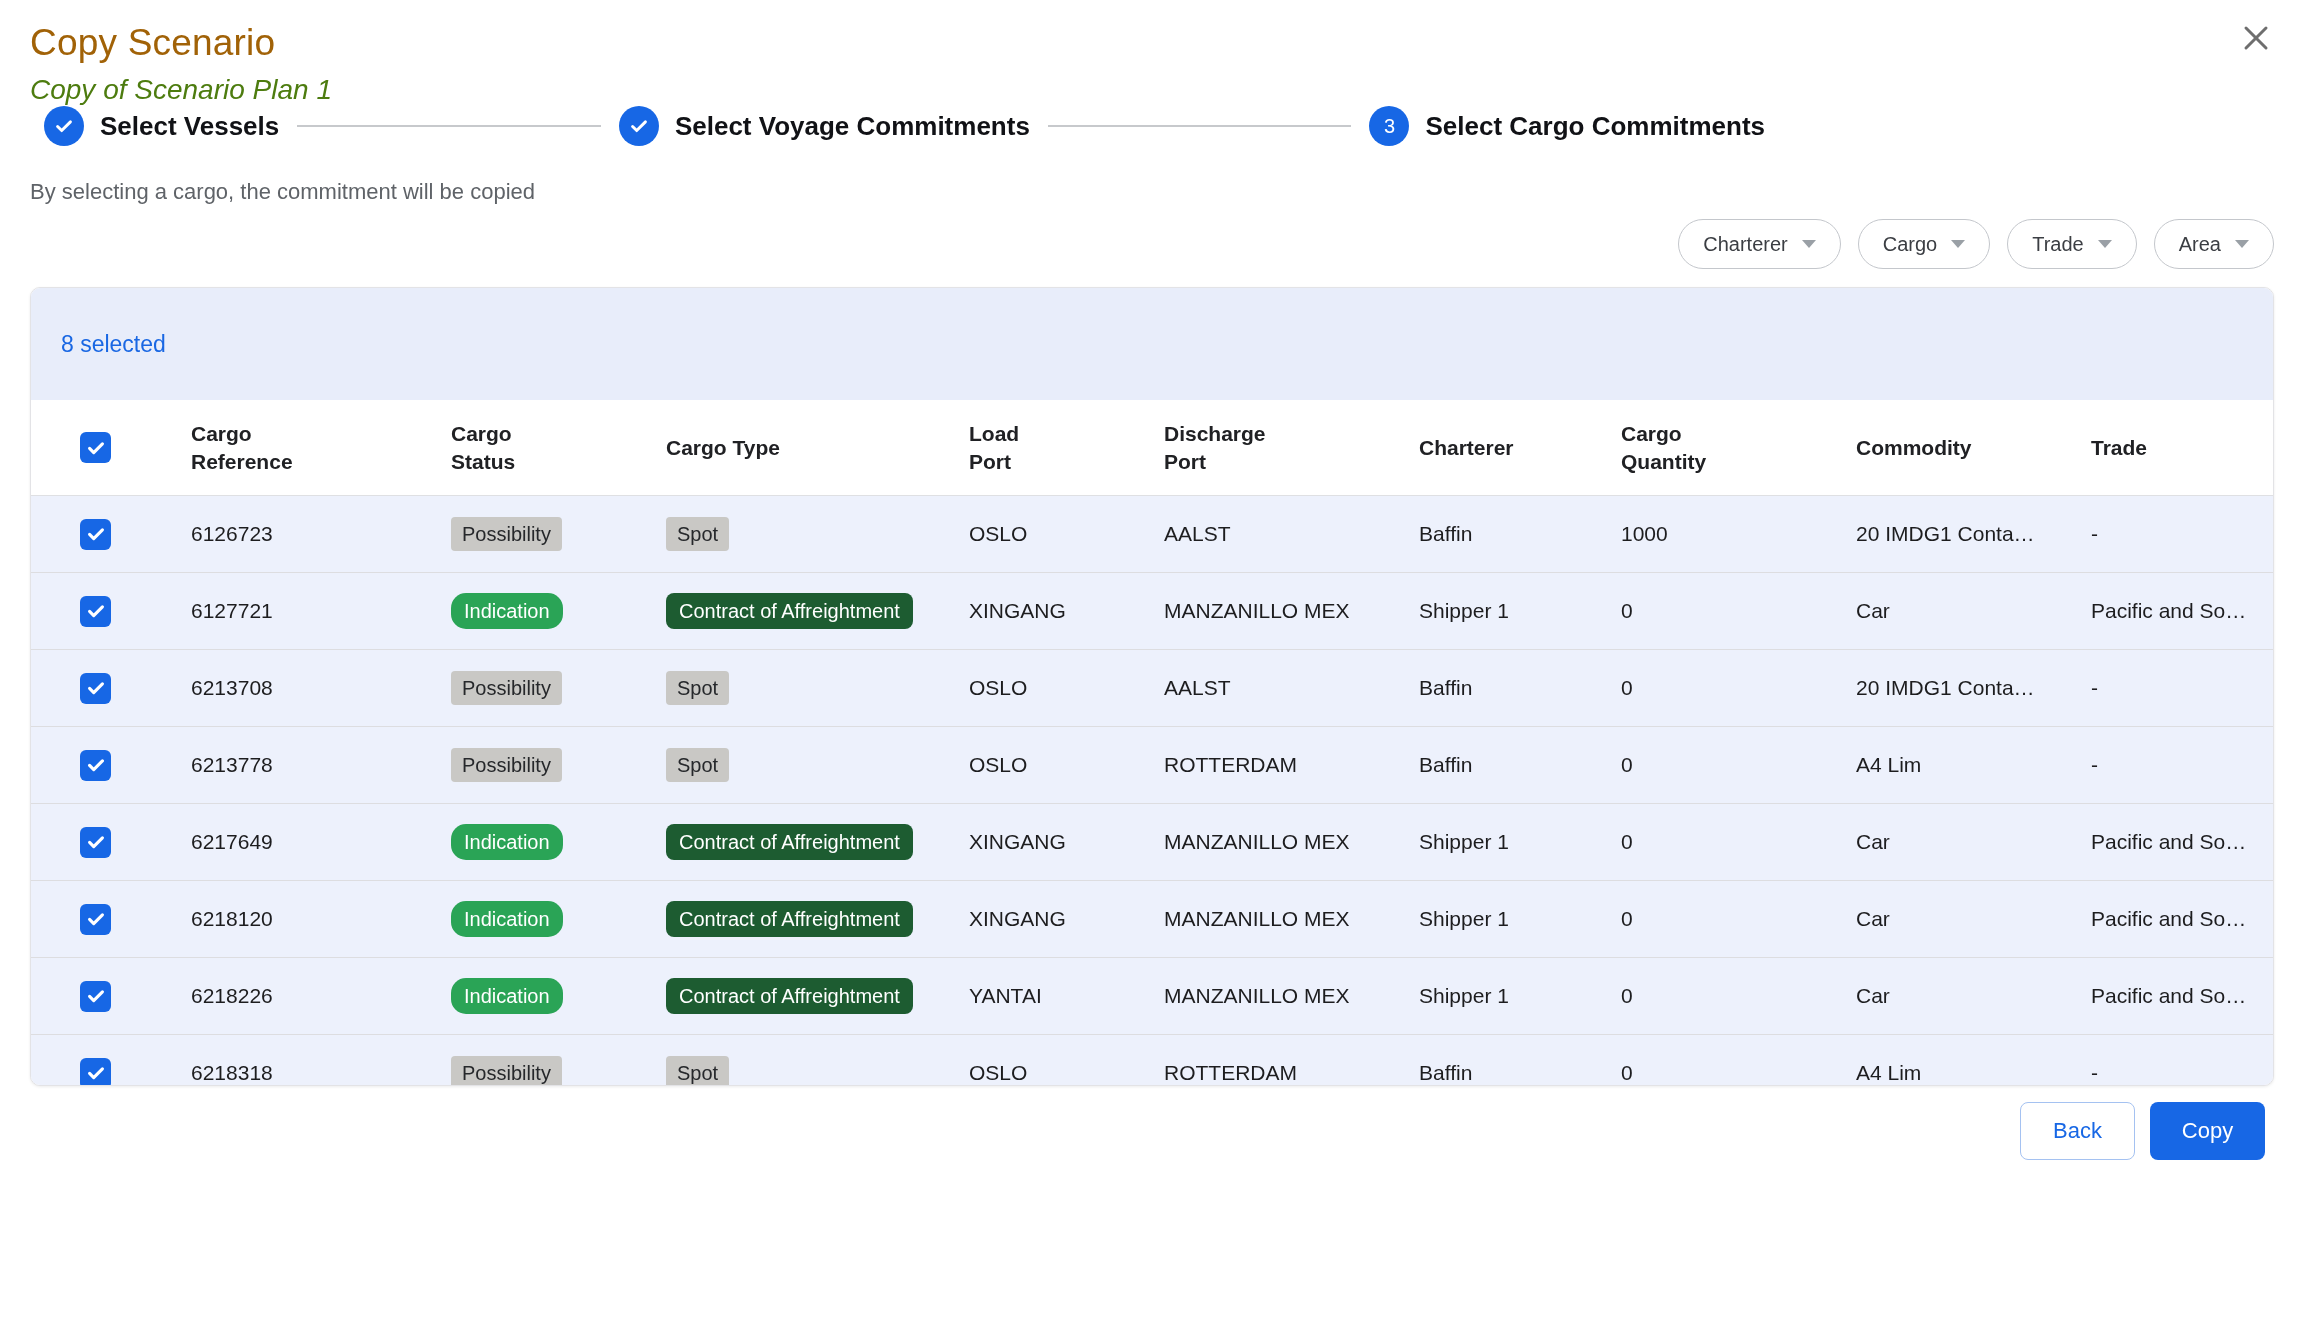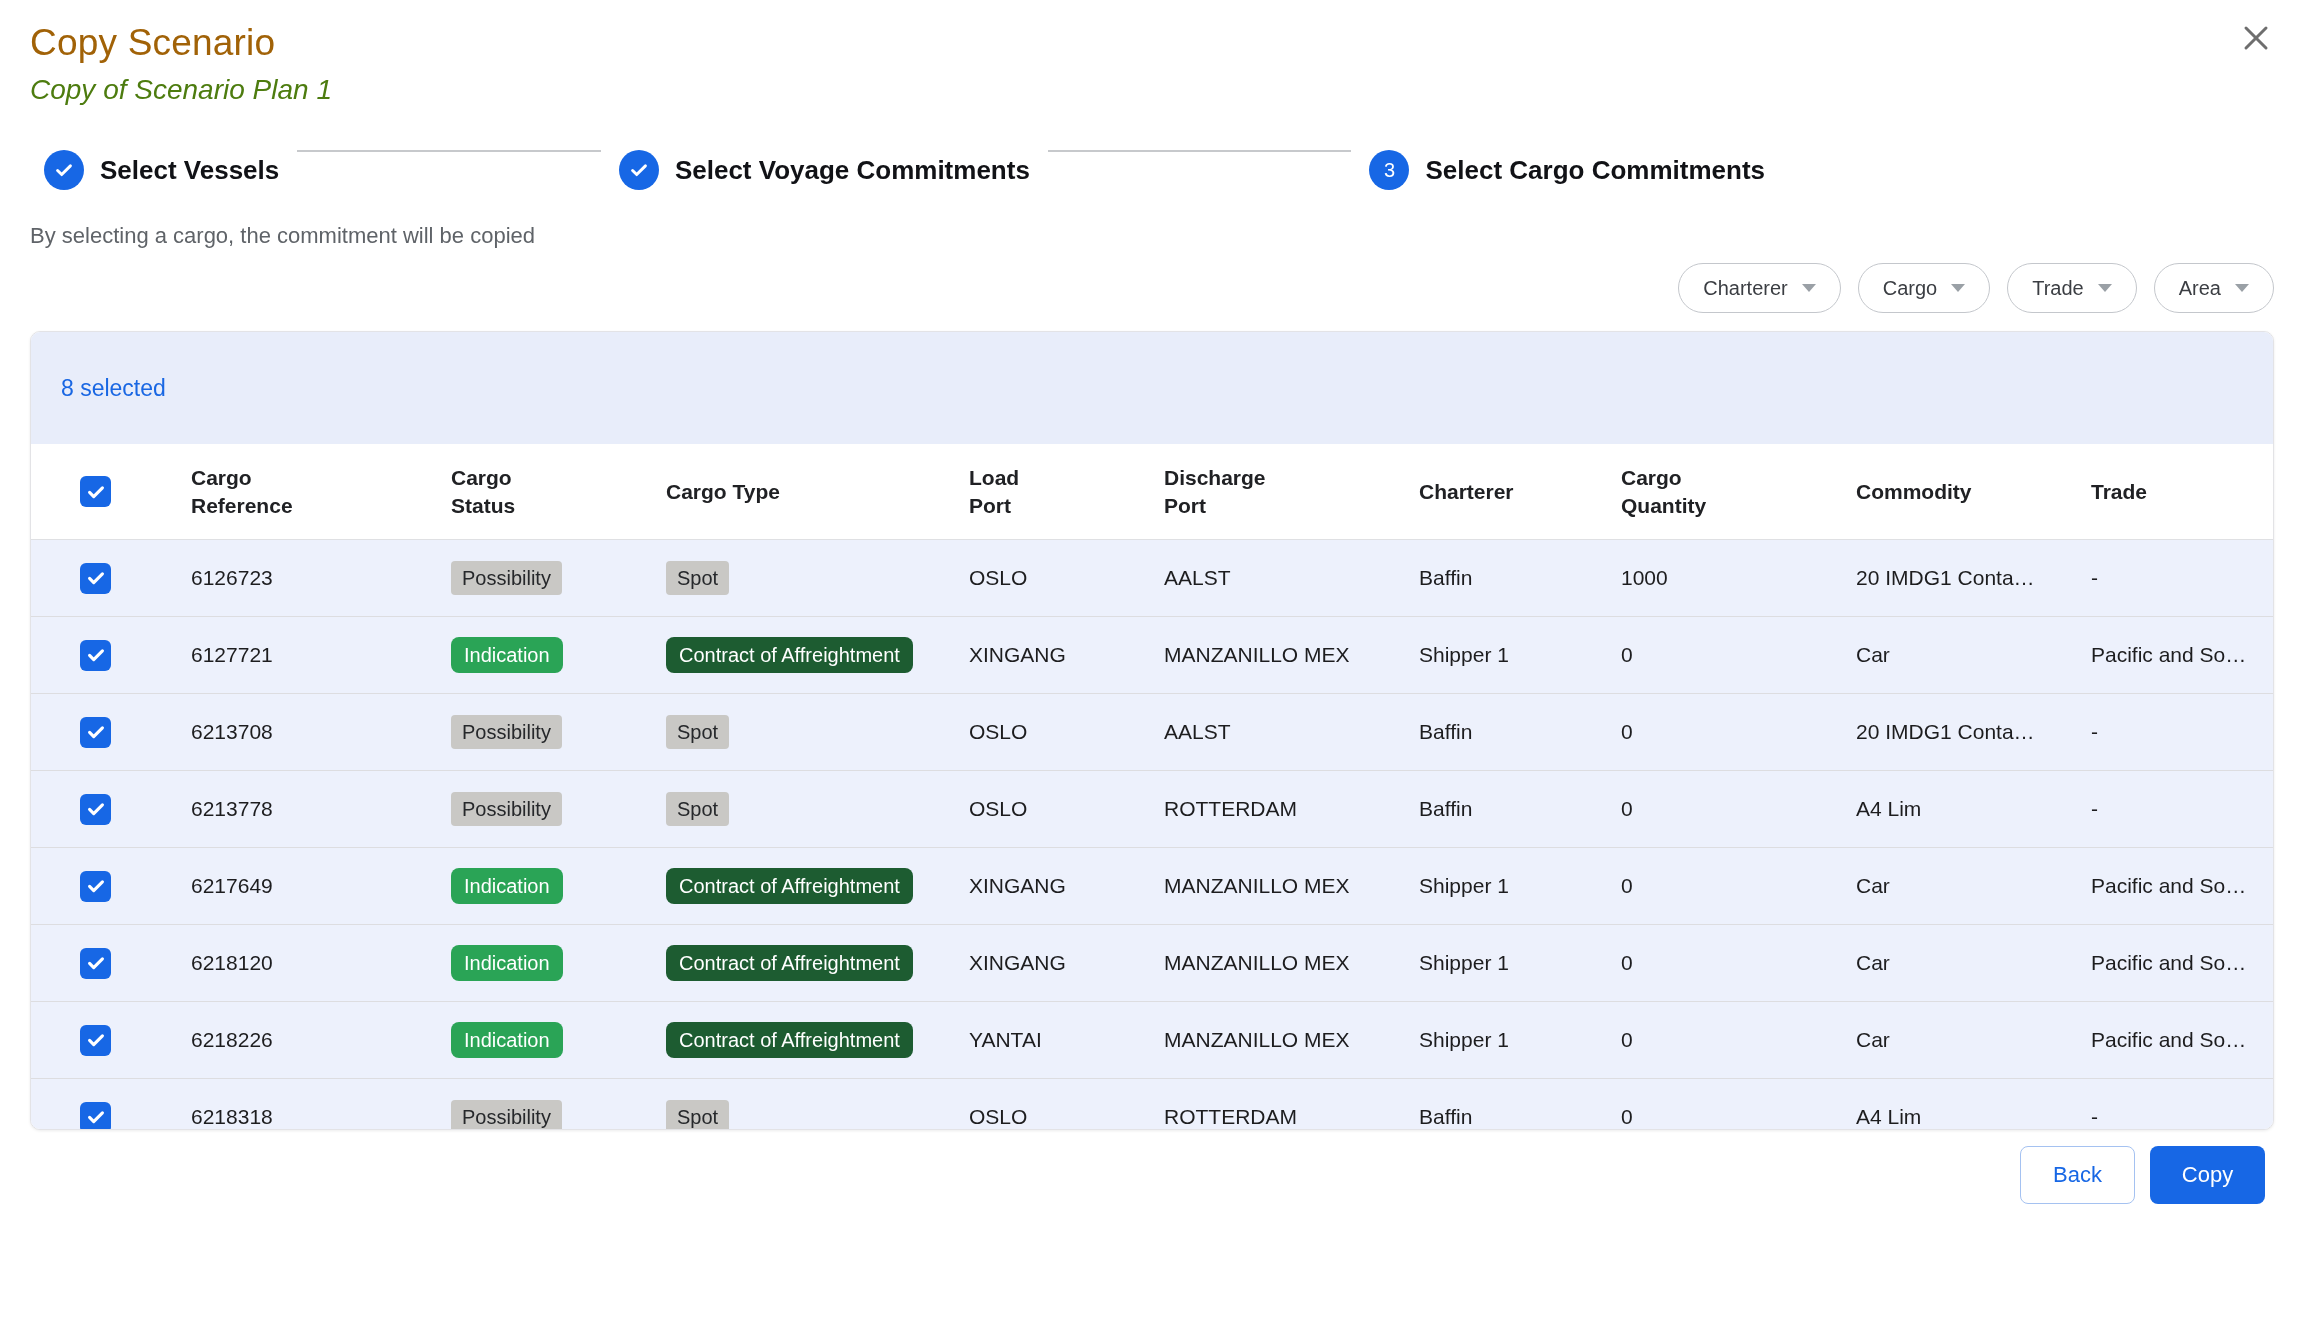--- a/index.html
+++ b/index.html
@@ -5,21 +5,21 @@
   * { box-sizing: border-box; margin: 0; padding: 0; }
   html,body { width: 2304px; height: 1332px; background:#fff; font-family:"Liberation Sans","DejaVu Sans",sans-serif; color:#202124; }
   .dialog { position:relative; width:2304px; height:1332px; padding:22px 30px 0 30px; background:#fff; overflow:hidden; }
 
   
   .title { font-size:37px; font-weight:400; color:#a16207; letter-spacing:.2px; }
   .subtitle { margin-top:10px; font-size:28px; color:#4d7c0f;font-style:italic; }
   .close-btn { position:absolute; top:16px; right:26px; width:44px; height:44px; display:flex; align-items:center; justify-content:center; cursor:pointer; background:none; border:none; }
 
   
-  .stepper { margin-top:44px; display:flex; align-items:flex-start; width:1735px; padding-left:14px; }
+  .stepper { display:flex; align-items:center; width:1735px; padding-left:14px; }
   .step { display:flex; align-items:center; gap:16px; flex:0 0 auto; }
   .step-circle { width:40px; height:40px; border-radius:50%; background:#1767e5; color:#fff; display:flex; align-items:center; justify-content:center; font-size:20px; flex:0 0 auto; }
   .step-label { font-size:26px; font-weight:700; color:#111216; white-space:nowrap; }
   .connector { flex:1 1 auto; height:2px; background:#c7c9cc; margin:0 18px; }
 
   .caption { margin-top:33px; font-size:22px; color:#5f6368; }
 
   
   .filters { margin-top:14px; display:flex; justify-content:flex-end; gap:17px; padding-right:0; }
   .pill { display:flex; align-items:center; gap:14px; height:50px; padding:0 24px; border:1.5px solid #c4c7cc; border-radius:25px; background:#fff; cursor:pointer; }
@@ -36,21 +36,21 @@
   .th { font-size:21px; font-weight:700; color:#202124; line-height:1.3; white-space:pre-line; padding-left:10px; }
   .cell { font-size:21px; color:#1d1d1f; padding-left:10px; white-space:nowrap; overflow:hidden; }
   .row { height:77px; background:#edf1fc; border-bottom:1px solid #dddde0; }
   .row:last-child { border-bottom:1px solid #dddde0; }
 
   .cbx-wrap { padding-left:49px; }
   .checkbox { width:31px; height:31px; border-radius:6px; background:#1767e5; display:flex; align-items:center; justify-content:center; cursor:pointer; }
 
   .badge { display:inline-block; font-size:20px; line-height:1; white-space:nowrap; }
   .badge-gray { background:#c9c8c5; color:#26282b; border-radius:4px; padding:7px 11px; }
-  .badge-green { background:#2aa456; color:#fff; border-radius:8px; padding:8px 13px; }
+  .badge-green { background:#2aa456; color:#fff; border-radius:15px; padding:8px 13px; }
   .badge-darkgreen { background:#1d5c31; color:#fff; border-radius:8px; padding:8px 13px; }
 
   
   .footer { margin-top:16px; display:flex; justify-content:flex-end; gap:15px; padding-right:9px; }
   .btn { height:58px; min-width:115px; border-radius:8px; font-size:22px; font-family:inherit; cursor:pointer; padding:0 26px; }
   .btn-back { background:#fff; color:#1767e5; border:1.5px solid #a5c2f1; }
   .btn-copy { background:#1767e5; color:#fff; border:none; }
 </style>
 </head>
 <body>

